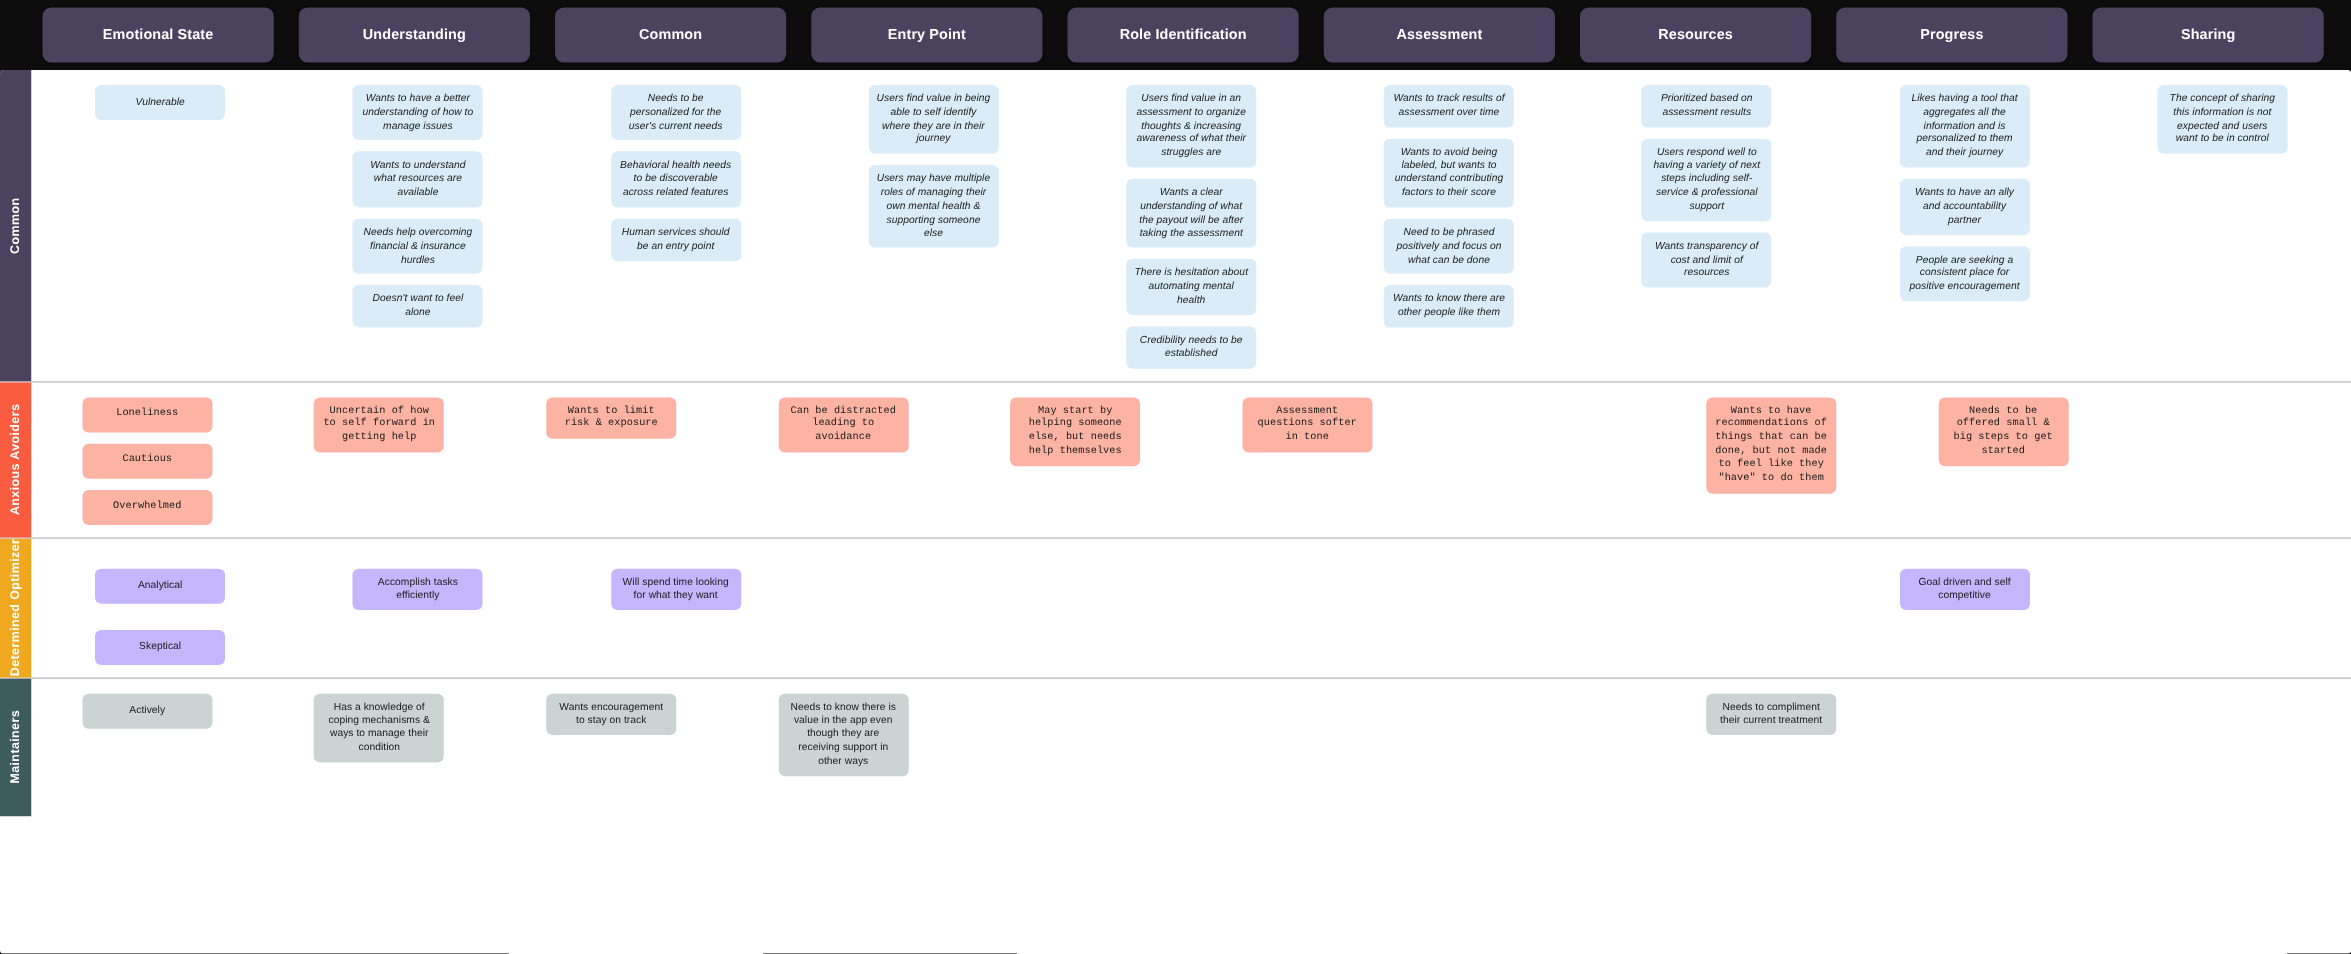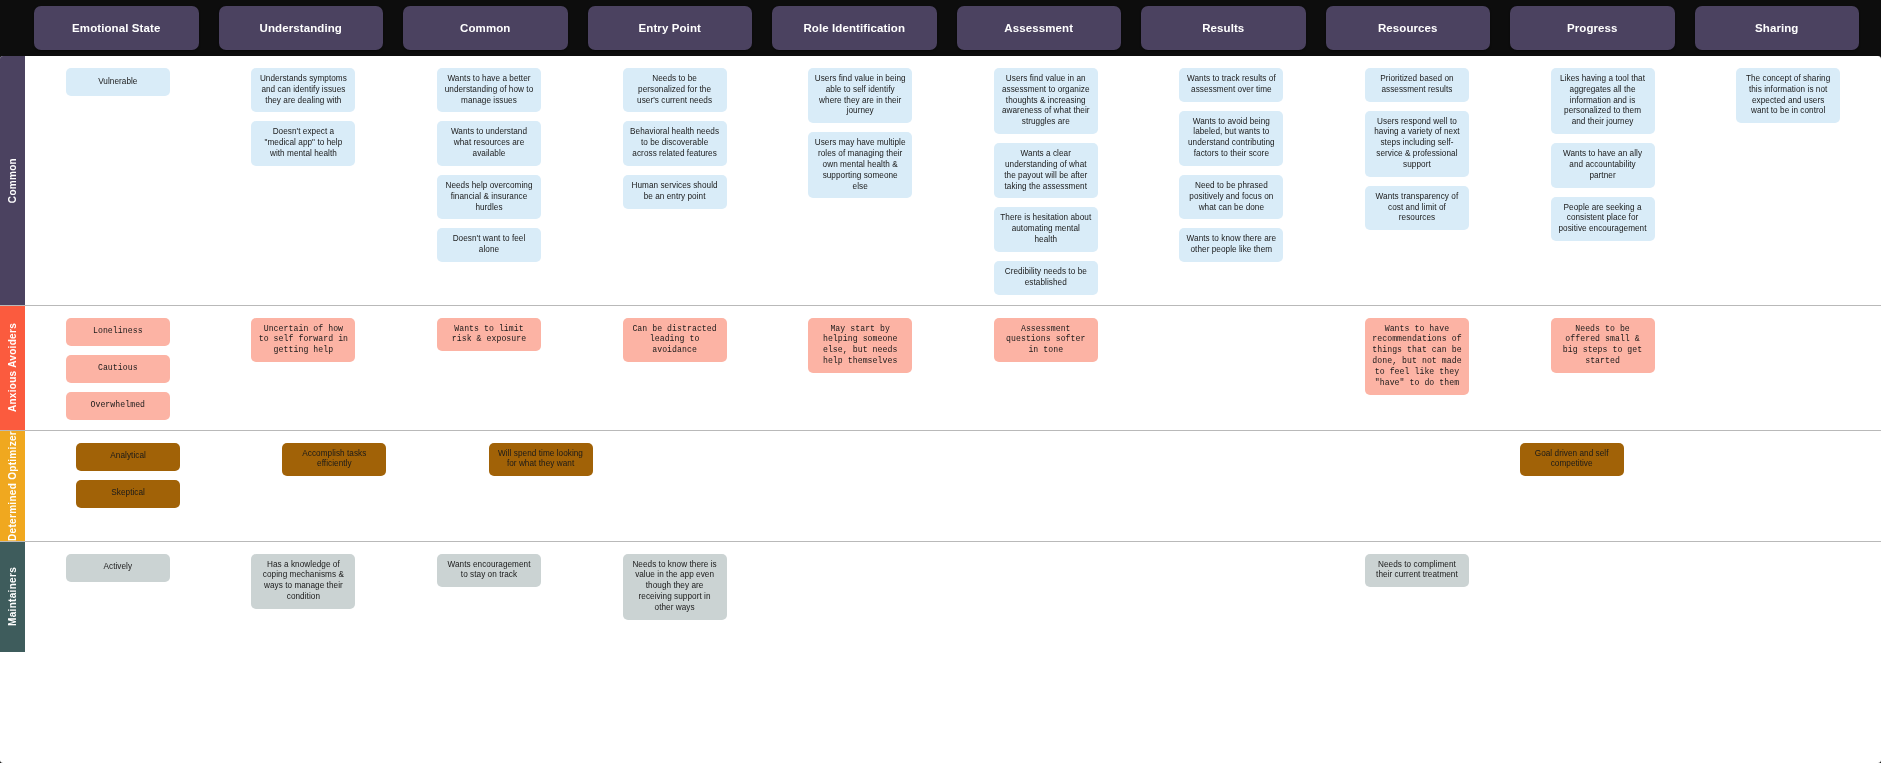--- a/index.html
+++ b/index.html
@@ -116,61 +116,56 @@
   }
 
   
   .lane-common .lane-label  { background: #4b4260; }
   .lane-anx    .lane-label  { background: #fb5b3e; }
   .lane-det    .lane-label  { background: #f0a81f; }
   .lane-main   .lane-label  { background: #3e5c5c; }
 
   .note.blue   { background: #d9ecf8; }
   .note.salmon { background: #fcb3a4; }
-  .note.tan    { background: #a16207; }
+  .note.tan    { background: #c4b5fd; margin-top: 12px; }
   .note.grey   { background: #cbd3d3; }
 
   
-  .lane-common .lane-body { min-height: 228px; }
+  .lane-common .lane-body { min-height: 228px; font-style: italic; }
   .lane-anx    .lane-body { min-height: 120px; font-family: Liberation Mono, monospace; }
   .lane-det    .lane-body { min-height: 107px; }
   .lane-main   .lane-body { min-height: 110px; }
 </style>
 </head>
 <body>
 
 <div id="board">
 
   <div id="header-row">
       <div class="stage-card">Emotional State</div>
       <div class="stage-card">Understanding</div>
       <div class="stage-card">Common</div>
       <div class="stage-card">Entry Point</div>
       <div class="stage-card">Role Identification</div>
       <div class="stage-card">Assessment</div>
-      <div class="stage-card">Results</div>
       <div class="stage-card">Resources</div>
       <div class="stage-card">Progress</div>
       <div class="stage-card">Sharing</div>
     </div>
 
   <div id="canvas">
       <div class="swimlane lane-common">
         <div class="lane-label">
           <span>Common</span>
         </div>
         <div class="lane-body">
           <div class="col">
             <div class="note blue">Vulnerable</div>
           </div>
           <div class="col">
-            <div class="note blue">Understands symptoms and can identify issues they are dealing with</div>
-            <div class="note blue">Doesn't expect a "medical app" to help with mental health</div>
-          </div>
-          <div class="col">
             <div class="note blue">Wants to have a better understanding of how to manage issues</div>
             <div class="note blue">Wants to understand what resources are available</div>
             <div class="note blue">Needs help overcoming financial &amp; insurance hurdles</div>
             <div class="note blue">Doesn't want to feel alone</div>
           </div>
           <div class="col">
             <div class="note blue">Needs to be personalized for the user's current needs</div>
             <div class="note blue">Behavioral health needs to be discoverable across related features</div>
             <div class="note blue">Human services should be an entry point</div>
           </div>

